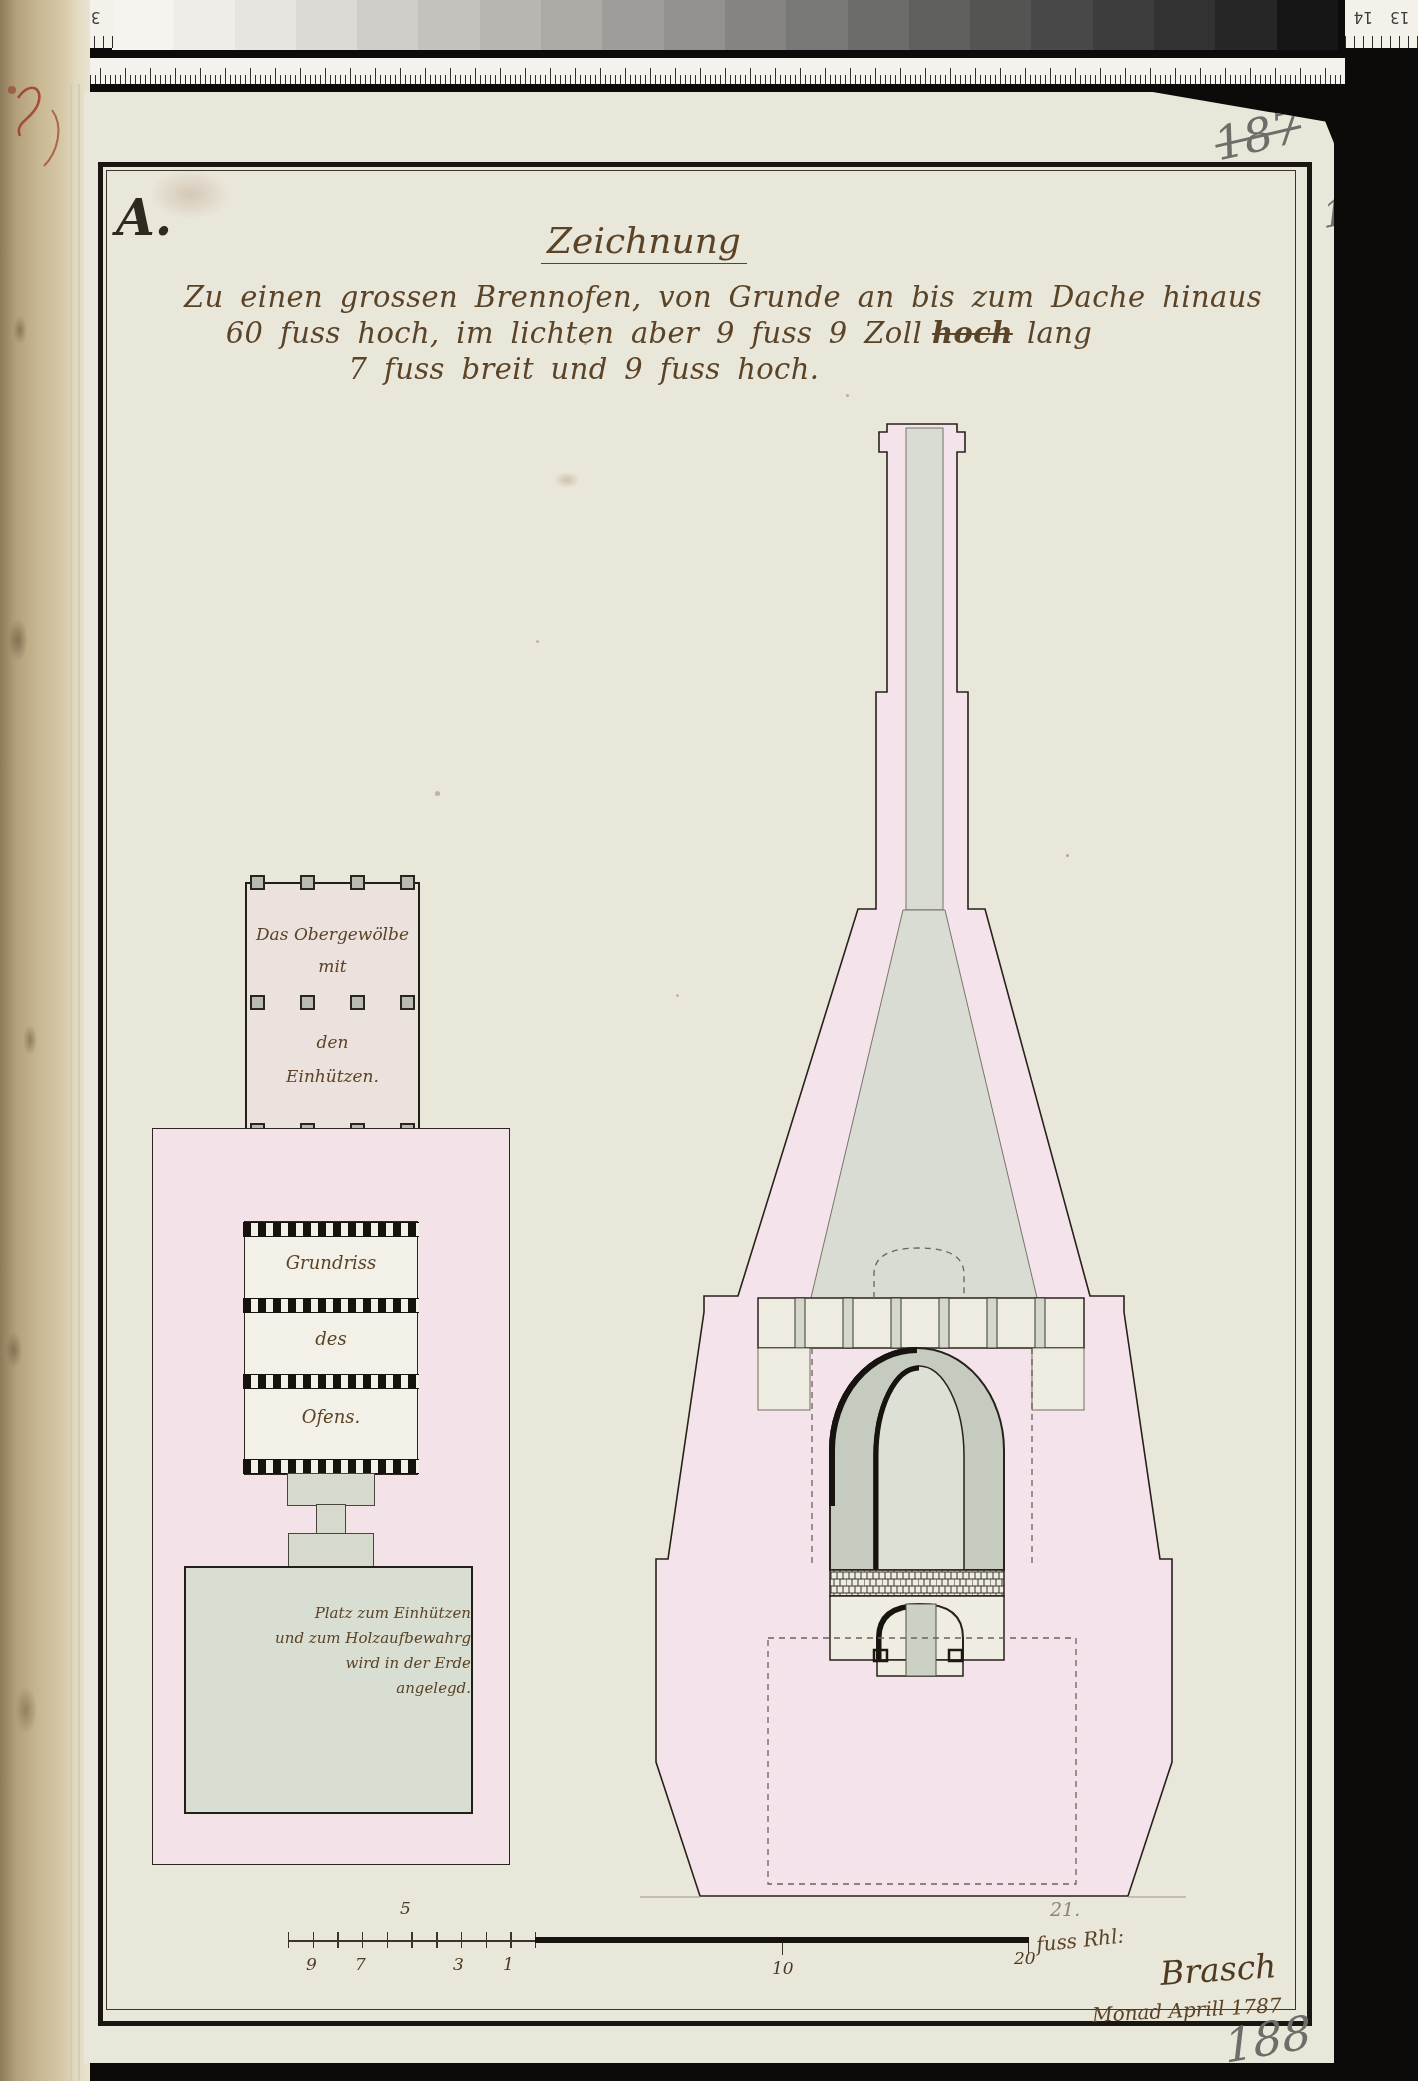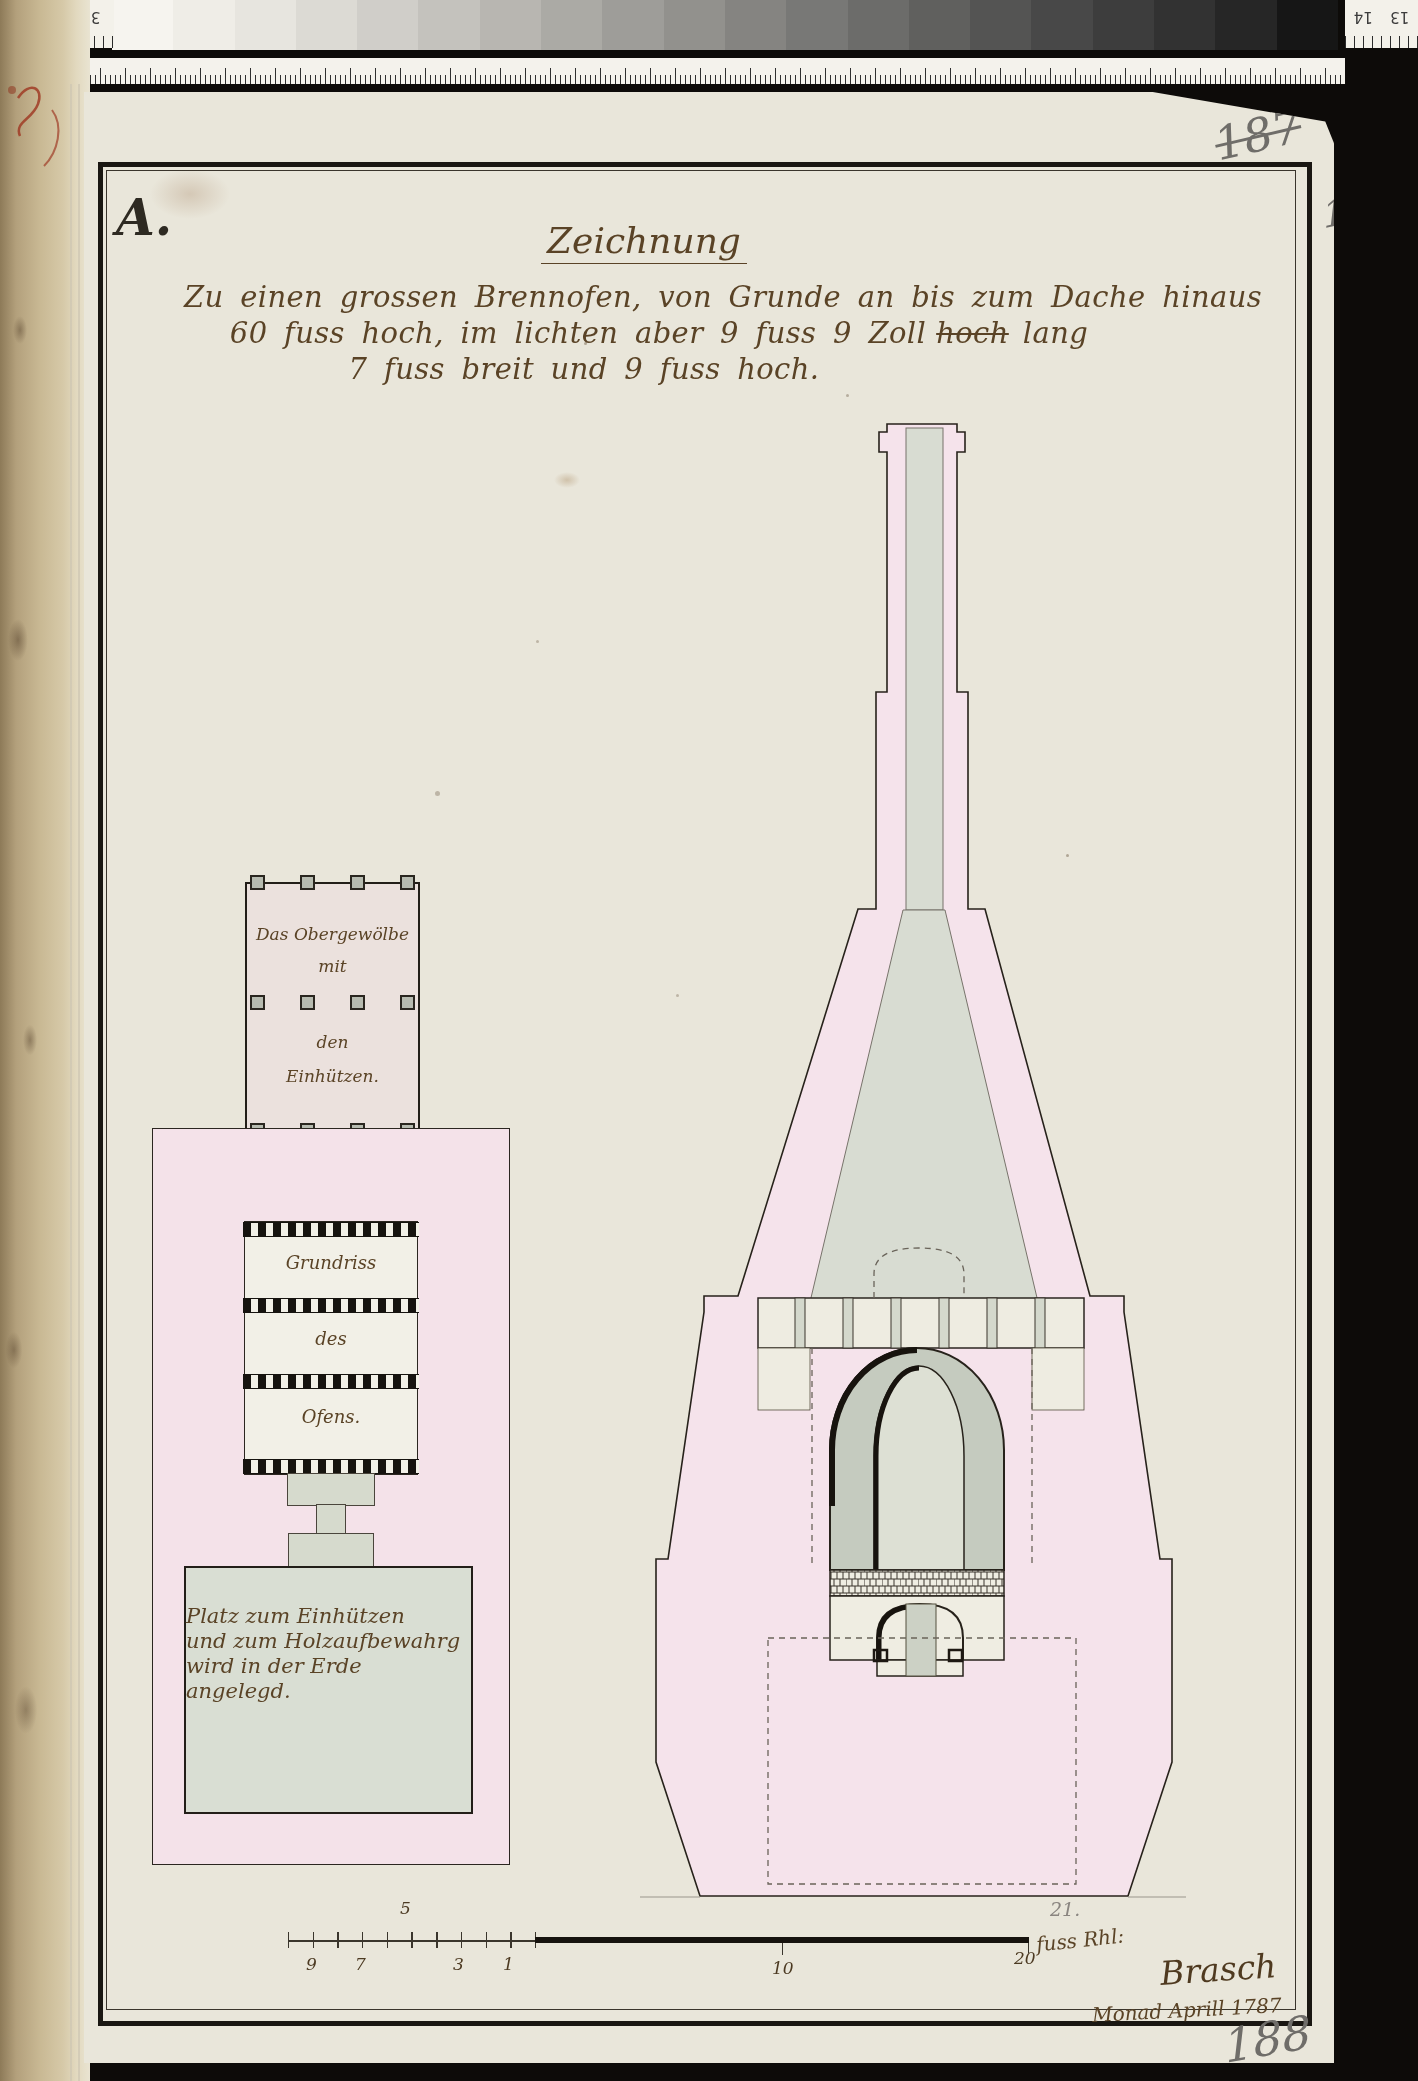--- a/index.html
+++ b/index.html
@@ -75,21 +75,21 @@
   .pencil{font-style:italic;color:#6f6d69;font-family:"DejaVu Serif",serif;}
   .center{text-align:center;}
 
   .letter-a{left:32px;top:96px;font-size:50px;color:#2e2a22;font-style:italic;font-weight:bold;}
   .title{left:400px;top:128px;width:320px;text-align:center;font-size:36px;}
   .title span{border-bottom:1.5px solid #5a4326;padding:0 6px 2px 6px;}
   .h-line{font-size:29px;letter-spacing:.4px;word-spacing:7px;}
   .line1{left:100px;top:188px;width:970px;}
   .line2{left:100px;top:224px;width:950px;}
   .line3{left:100px;top:260px;width:800px;}
-  .struck{text-decoration:line-through;text-decoration-thickness:2px;margin:15px 10px;}
+  .struck{text-decoration:line-through;text-decoration-thickness:2px;margin:15px 10px;font-weight:bold;}
   .l2b{margin-left:4px;}
 
   .p187{left:1130px;top:16px;font-size:46px;transform:rotate(-13deg);
         text-decoration:line-through;text-decoration-thickness:3px;}
   .p188t{left:1238px;top:96px;font-size:36px;transform:rotate(-12deg) skewX(-8deg);}
   .p188b{left:1140px;top:1920px;font-size:46px;transform:rotate(-10deg) skewX(-6deg);}
   .p21{left:966px;top:1806px;font-size:19px;color:#8a8580;}
 
   
   .upper-plan{
@@ -118,21 +118,21 @@
   .ob-l{position:absolute;left:0;width:100%;text-align:center;font-size:18px;}
   .ob1{top:30px;} .ob2{top:106px;} .ob3{top:184px;}
   .neck{position:absolute;background:#d6dacd;border:1px solid #4a453c;box-sizing:border-box;}
   .nk1{left:134px;top:344px;width:88px;height:33px;}
   .nk2{left:163px;top:375px;width:30px;height:31px;}
   .nk3{left:135px;top:404px;width:86px;height:34px;}
   .pit{
     position:absolute;left:31px;top:437px;width:289px;height:248px;
     background:#d9ded3;border:2px solid #221e18;box-sizing:border-box;
   }
-  .pit-l{position:absolute;left:0;width:100%;text-align:left;font-size:21px;}
+  .pit-l{position:absolute;left:0;width:100%;text-align:right;font-size:15px;}
   .pt1{top:36px;} .pt2{top:61px;} .pt3{top:86px;} .pt4{top:111px;}
 
   
   .sb-el{background:#3a352c;}
   .sb-base{left:204px;top:1848px;width:248px;height:1.5px;}
   .sb-ticks{left:204px;top:1840px;width:249px;height:16px;
     background:repeating-linear-gradient(90deg,#3a352c 0 1.3px,transparent 1.3px 24.7px);}
   .sb-bar{left:451px;top:1845px;width:494px;height:6px;background:#17130e;}
   .sb-t10{left:698px;top:1851px;width:1.4px;height:12px;}
   .sb-t20{left:944px;top:1851px;width:1.4px;height:10px;}

